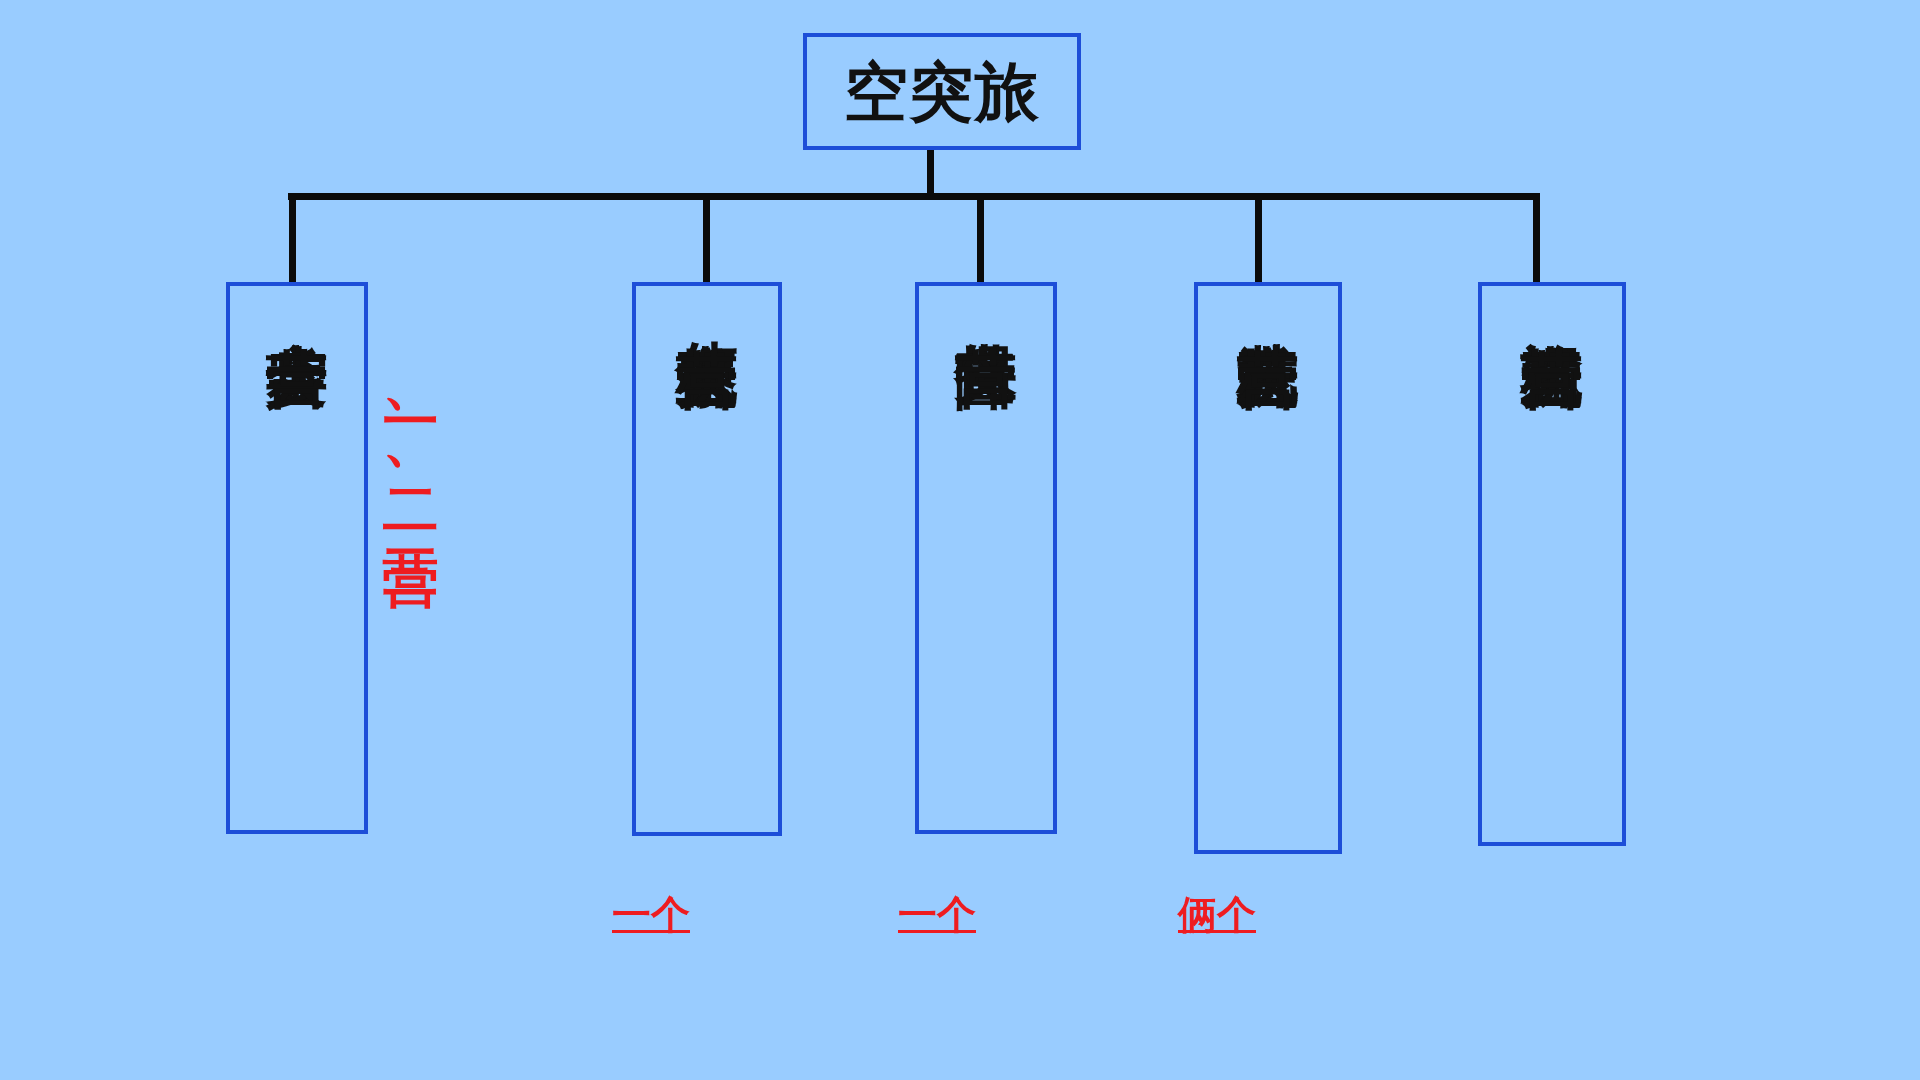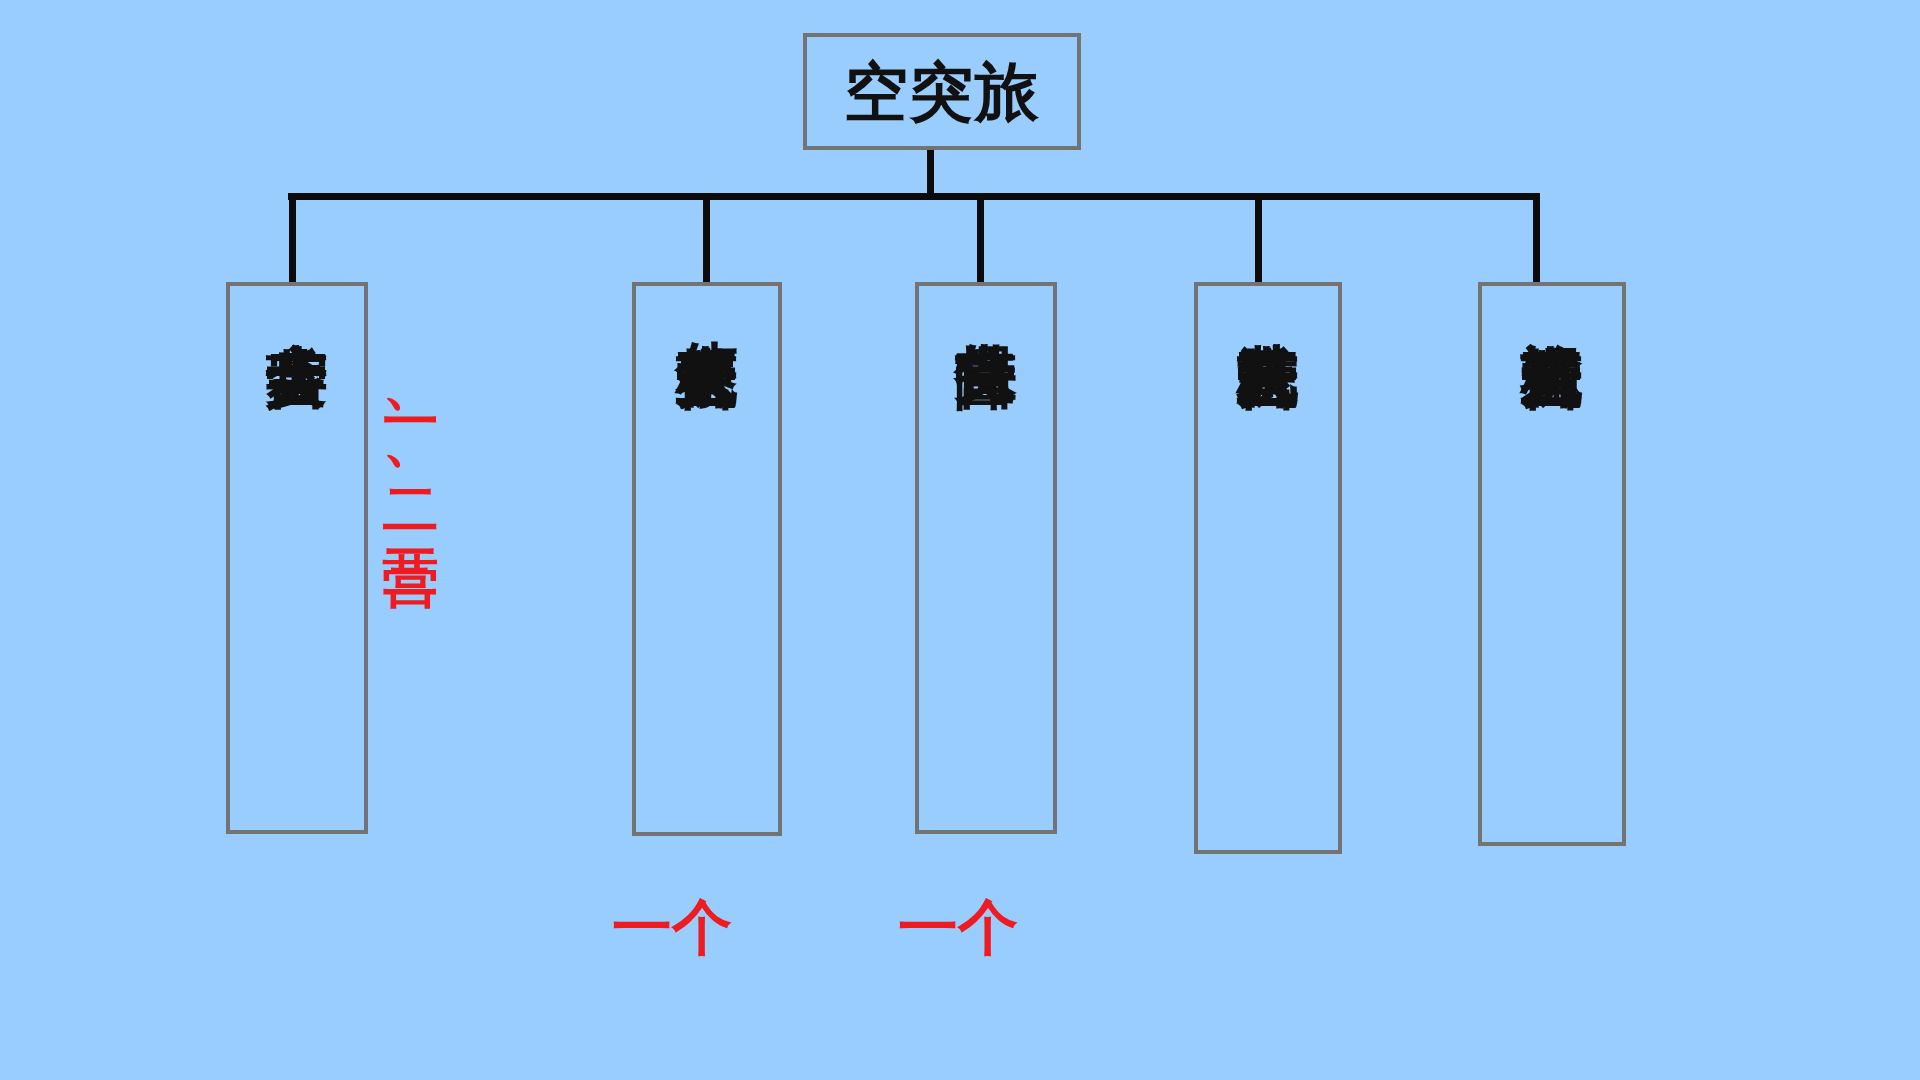--- a/index.html
+++ b/index.html
@@ -41,21 +41,21 @@
   .v-stub {
     width: 7px;
     background: #0b0b0b;
     position: absolute;
     top: 196px;
   }
 
   
   .node {
     position: absolute;
-    border: 4px solid #737373;
+    border: 4px solid #1d4ed8;
     background: transparent;
     box-sizing: border-box;
     display: flex;
     align-items: flex-start;
     justify-content: center;
     text-align: center;
   }
   .node-label {
     color: #111111;
     font-family: "DejaVu Serif", serif;
@@ -103,22 +103,23 @@
     font-weight: 700;
   }
   .annot-vertical {
     writing-mode: vertical-rl;
     text-orientation: upright;
     font-size: 56px;
     line-height: 1.0;
     letter-spacing: 0.01em;
   }
   .annot-horizontal {
-    font-size: 60px;
+    font-size: 39px;
     white-space: nowrap;
+    text-decoration: underline;
   }
 
   #annot-bn-list { left: 384px; top: 392px; }
   #annot-count-2 { left: 612px; top: 888px; }
   #annot-count-3 { left: 898px; top: 888px; }
   #annot-count-4 { left: 1178px; top: 888px; }
   #annot-count-5 { left: 1462px; top: 888px; }
 </style>
 </head>
 <body>
@@ -157,15 +158,16 @@
   <div class="node node-child" id="node-5">
     <span class="node-label">运输直升机营</span>
   </div>
 
   <div class="annot annot-vertical" id="annot-bn-list">一、二、三营</div>
 
   <div class="annot annot-horizontal" id="annot-count-2">一个</div>
 
   <div class="annot annot-horizontal" id="annot-count-3">一个</div>
 
+  <div class="annot annot-horizontal" id="annot-count-4">俩个</div>
 
 
 </div>
 
 </body></html>

